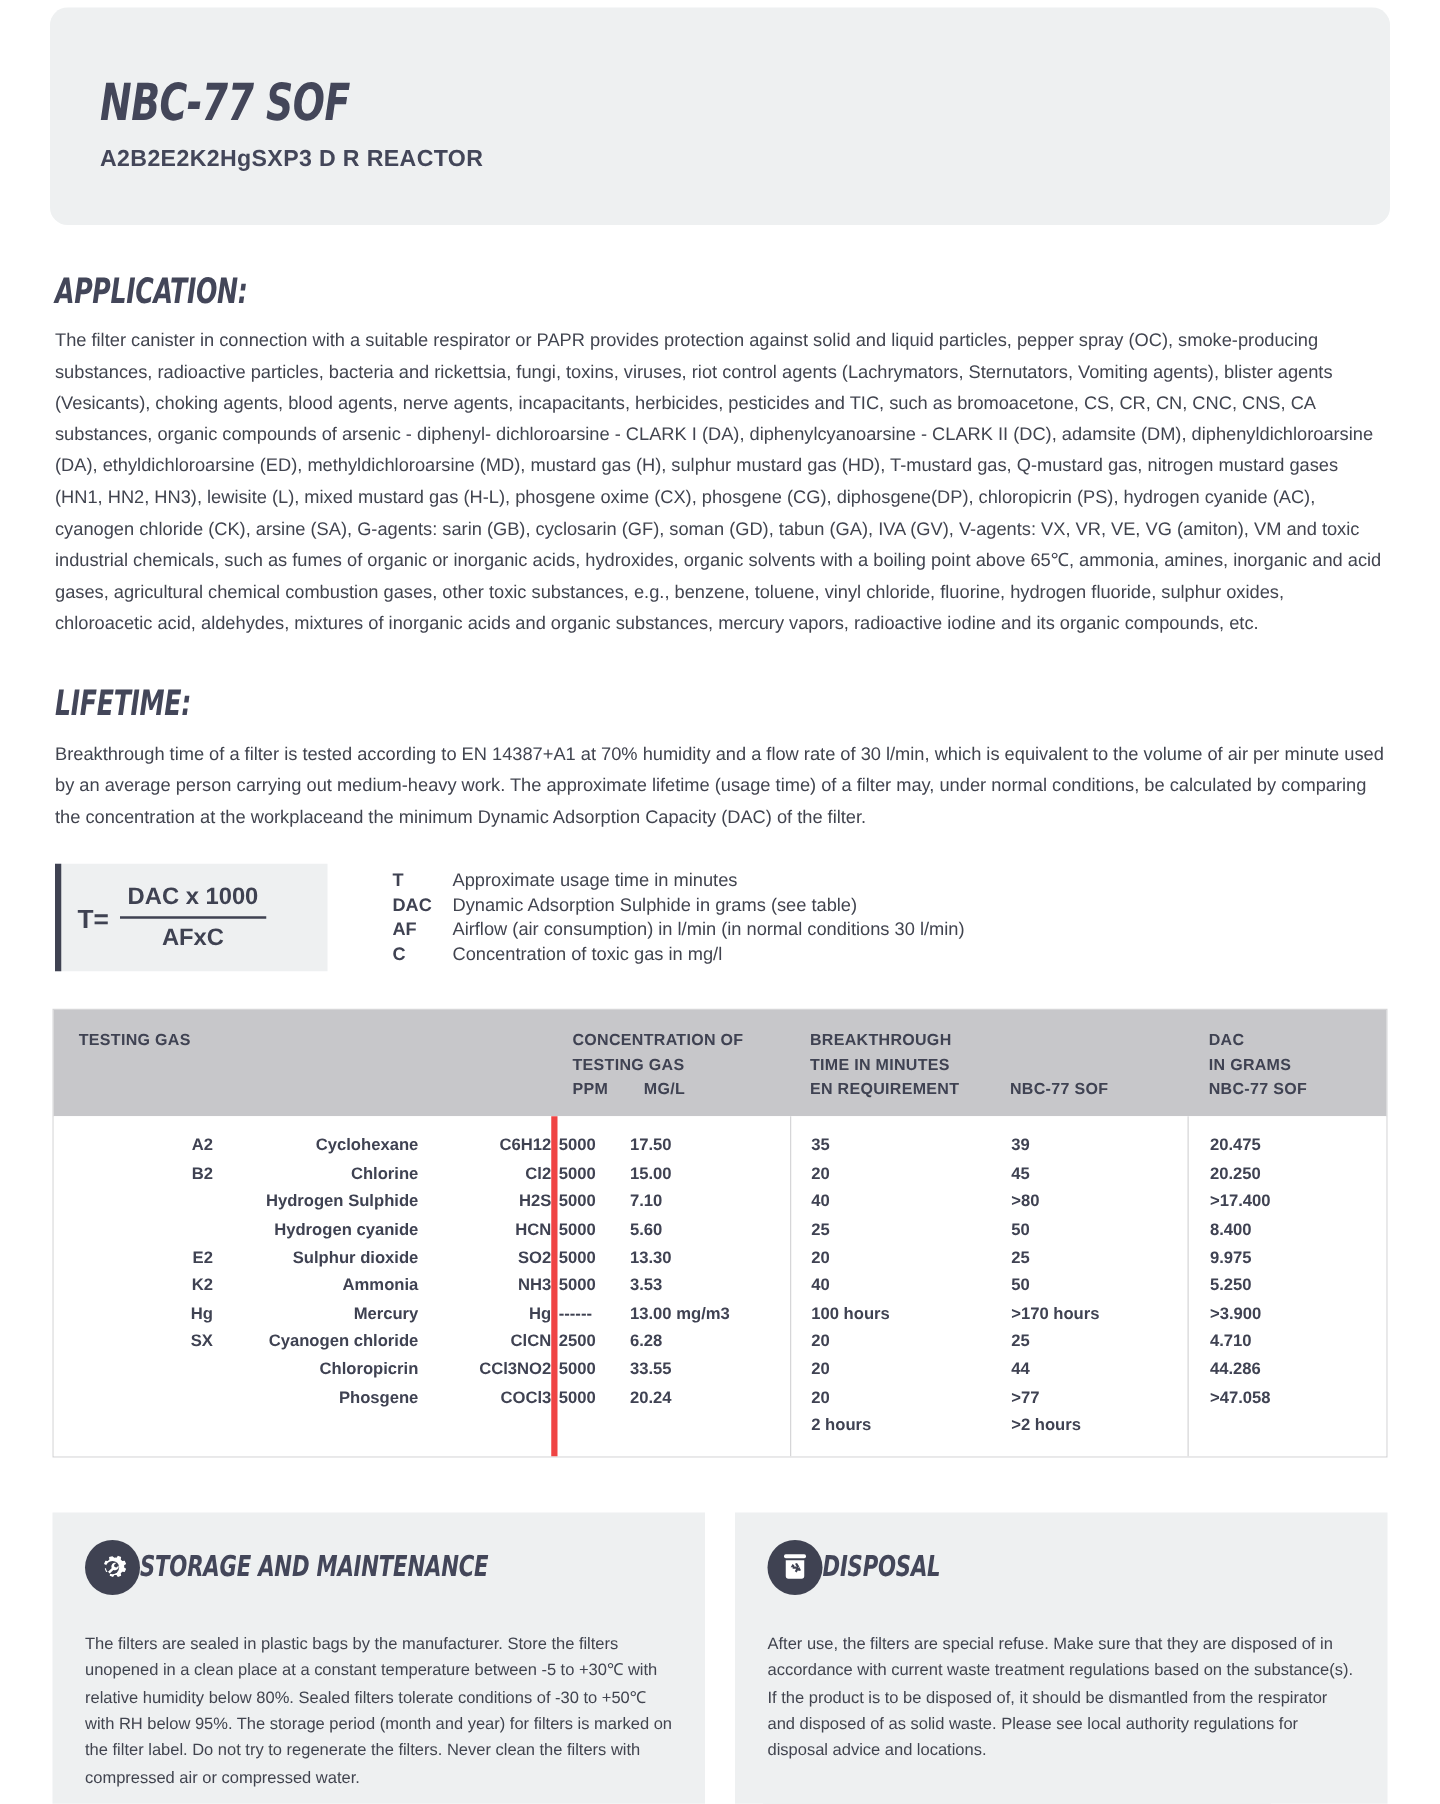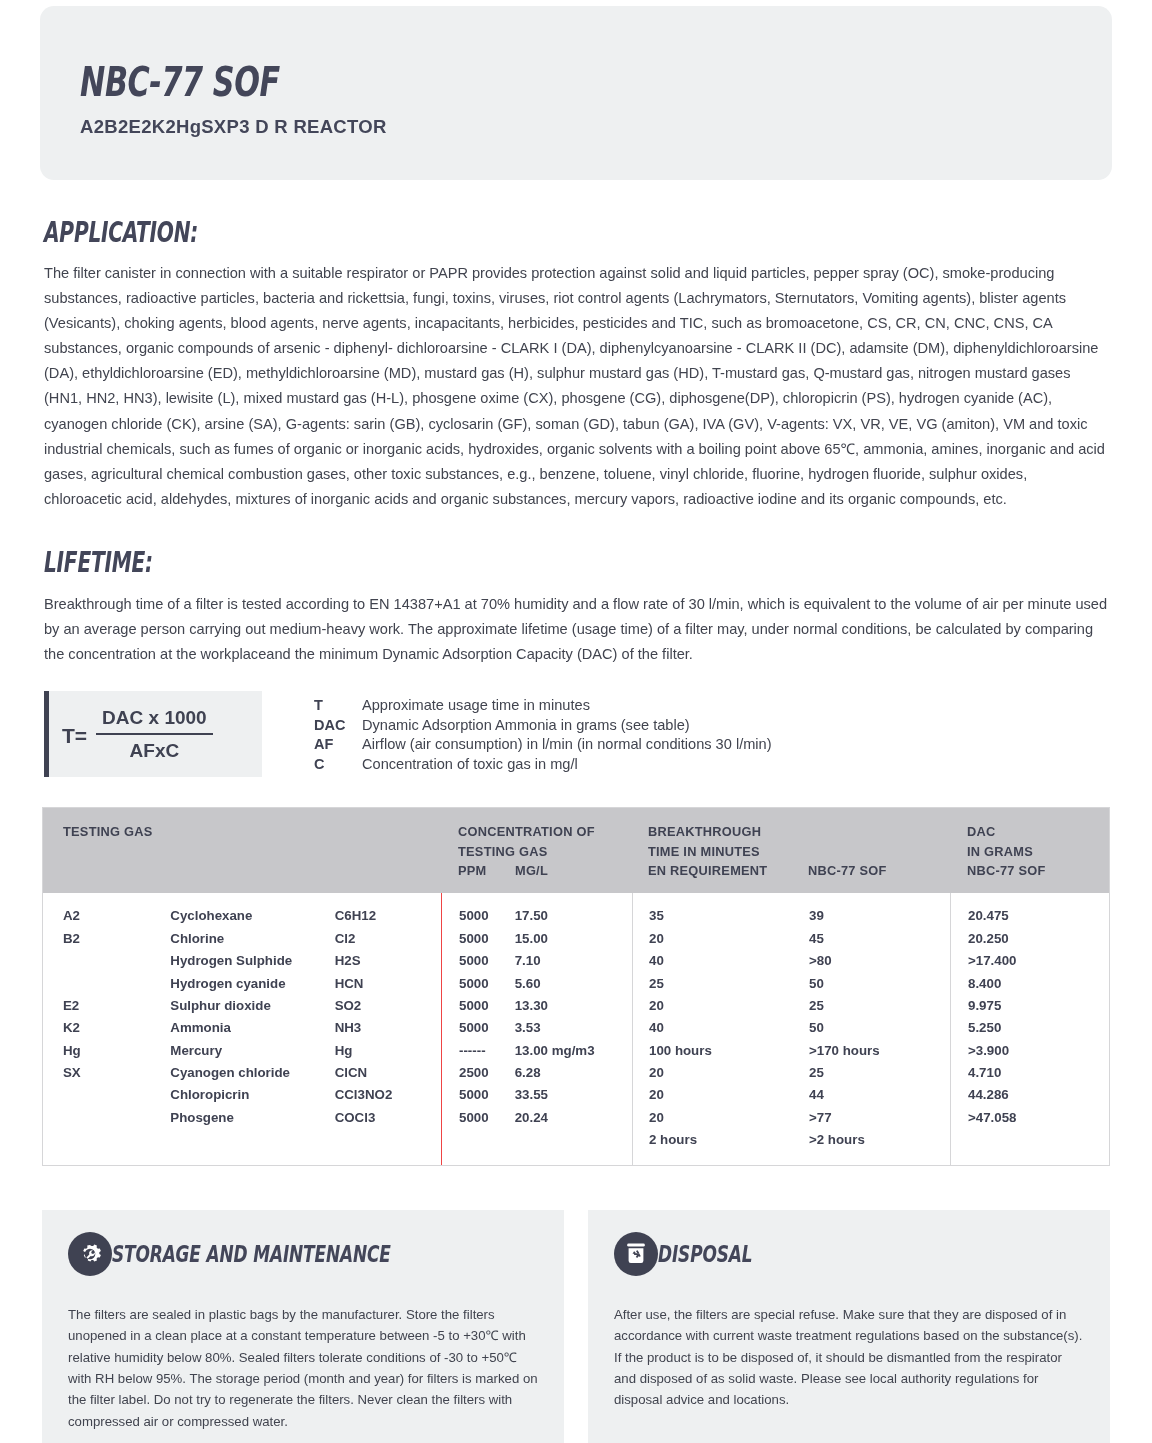--- a/index.html
+++ b/index.html
@@ -135,22 +135,22 @@
   .th-c2 { width: 191px; padding-left: 17px; }
   .th-c3 { width: 318px; padding-left: 16px; }
   .th-c4 { width: 158px; padding-left: 17px; }
   .th-sub { display: flex; }
   .th-ppm { width: 57px; }
   .th-en { width: 160px; }
   .th-blank { height: 19.5px; }
 
   .tbody { display: flex; position: relative; background:#fff; }
   .tb-col { padding: 12px 0 14px 0; }
-  .c1 { width: 398px; padding-left: 20px; }
-  .c2 { width: 191px; padding-left: 17px; border-left: 1px solid #ef4444; }
+  .c1 { width: 398px; padding-left: 20px; text-align: right; }
+  .c2 { width: 191px; padding-left: 1px; border-left: 5px solid #ef4444; }
   .c3 { width: 318px; padding-left: 16px; border-left: 1px solid #d6d6d8; }
   .c4 { width: 158px; padding-left: 17px; border-left: 1px solid #d6d6d8; }
 
   .trow { display: flex; height: 22.4px; align-items: center; }
   .cell { font-size: 13.3px; font-weight: bold; color: #3f4252; }
   .w-code { width: 111px; }
   .w-name { width: 170px; }
   .w-form { width: 110px; }
   .w-ppm  { width: 57px; }
   .w-mgl  { width: 120px; }
@@ -222,21 +222,21 @@
         <div class="f-den">AFxC</div>
       </div>
     </div>
     <div class="legend">
       <div class="legend-row">
         <div class="legend-key">T</div>
         <div class="legend-val">Approximate usage time in minutes</div>
       </div>
       <div class="legend-row">
         <div class="legend-key">DAC</div>
-        <div class="legend-val">Dynamic Adsorption Ammonia in grams (see table)</div>
+        <div class="legend-val">Dynamic Adsorption Sulphide in grams (see table)</div>
       </div>
       <div class="legend-row">
         <div class="legend-key">AF</div>
         <div class="legend-val">Airflow (air consumption) in l/min (in normal conditions 30 l/min)</div>
       </div>
       <div class="legend-row">
         <div class="legend-key">C</div>
         <div class="legend-val">Concentration of toxic gas in mg/l</div>
       </div>
     </div>

